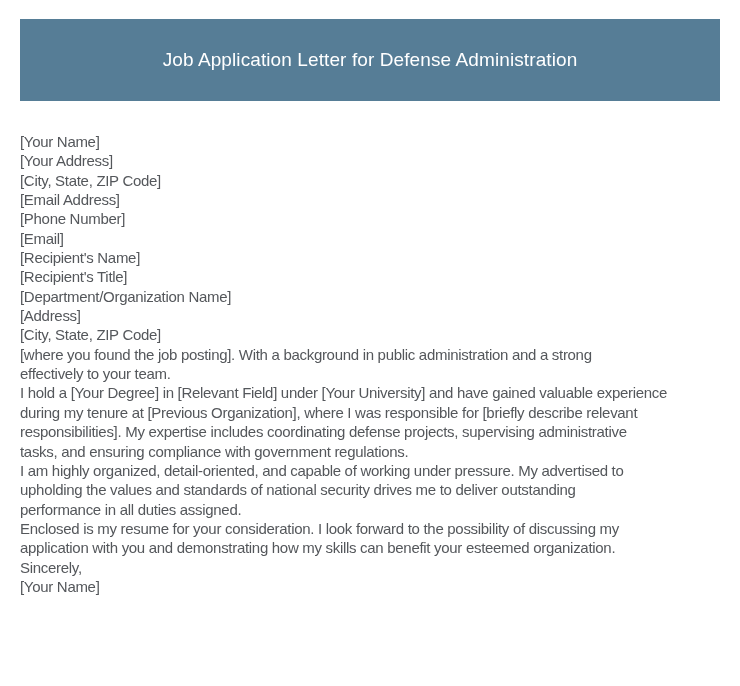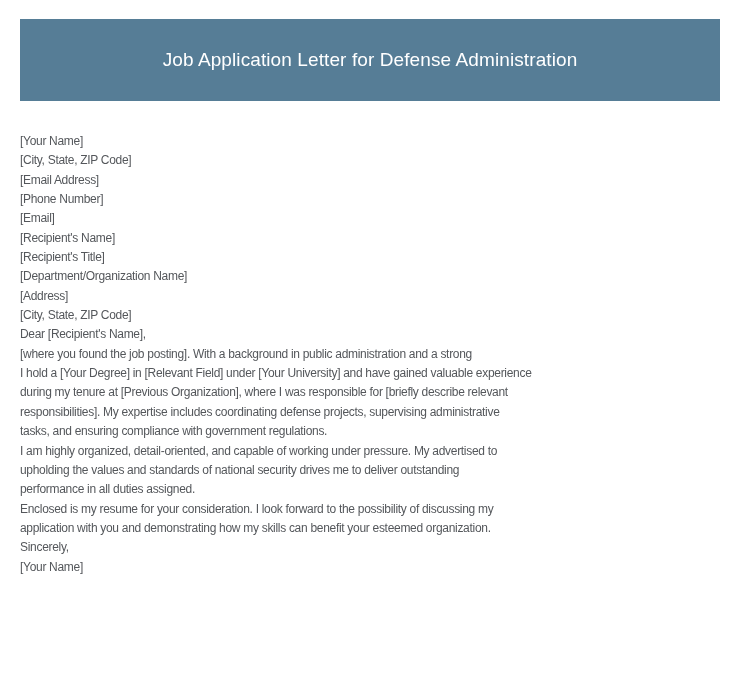--- a/index.html
+++ b/index.html
@@ -35,50 +35,51 @@
     font-weight: 500;
     letter-spacing: 0.1px;
     white-space: nowrap;
   }
   .letter {
     position: absolute;
     left: 20px;
     top: 132px;
     width: 712px;
     color: #54575b;
-    font-size: 12px;
+    font-size: 15px;
     line-height: 19.35px;
     letter-spacing: -0.3px;
   }
   .letter .line {
     white-space: nowrap;
   }
 </style>
 </head>
 <body>
 
 <div class="page">
 
   <header class="band" style="background: rgb(86, 125, 150);">
     <h1 style="color: rgb(255, 255, 255);">Job Application Letter for Defense Administration</h1>
   </header>
 
   <main class="letter" style="color: rgb(84, 87, 91);">
       <div class="line">[Your Name]</div>
+      <div class="line">[Your Address]</div>
       <div class="line">[City, State, ZIP Code]</div>
       <div class="line">[Email Address]</div>
       <div class="line">[Phone Number]</div>
       <div class="line">[Email]</div>
       <div class="line">[Recipient's Name]</div>
       <div class="line">[Recipient's Title]</div>
       <div class="line">[Department/Organization Name]</div>
       <div class="line">[Address]</div>
       <div class="line">[City, State, ZIP Code]</div>
-      <div class="line">Dear [Recipient's Name],</div>
       <div class="line">[where you found the job posting]. With a background in public administration and a strong</div>
+      <div class="line">effectively to your team.</div>
       <div class="line">I hold a [Your Degree] in [Relevant Field] under [Your University] and have gained valuable experience</div>
       <div class="line">during my tenure at [Previous Organization], where I was responsible for [briefly describe relevant</div>
       <div class="line">responsibilities]. My expertise includes coordinating defense projects, supervising administrative</div>
       <div class="line">tasks, and ensuring compliance with government regulations.</div>
       <div class="line">I am highly organized, detail-oriented, and capable of working under pressure. My advertised to</div>
       <div class="line">upholding the values and standards of national security drives me to deliver outstanding</div>
       <div class="line">performance in all duties assigned.</div>
       <div class="line">Enclosed is my resume for your consideration. I look forward to the possibility of discussing my</div>
       <div class="line">application with you and demonstrating how my skills can benefit your esteemed organization.</div>
       <div class="line">Sincerely,</div>

